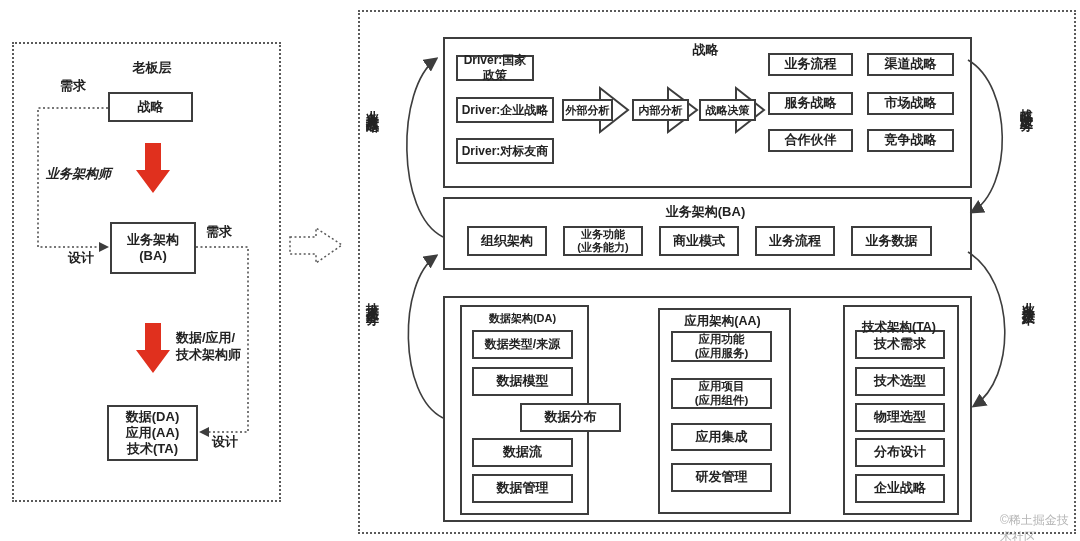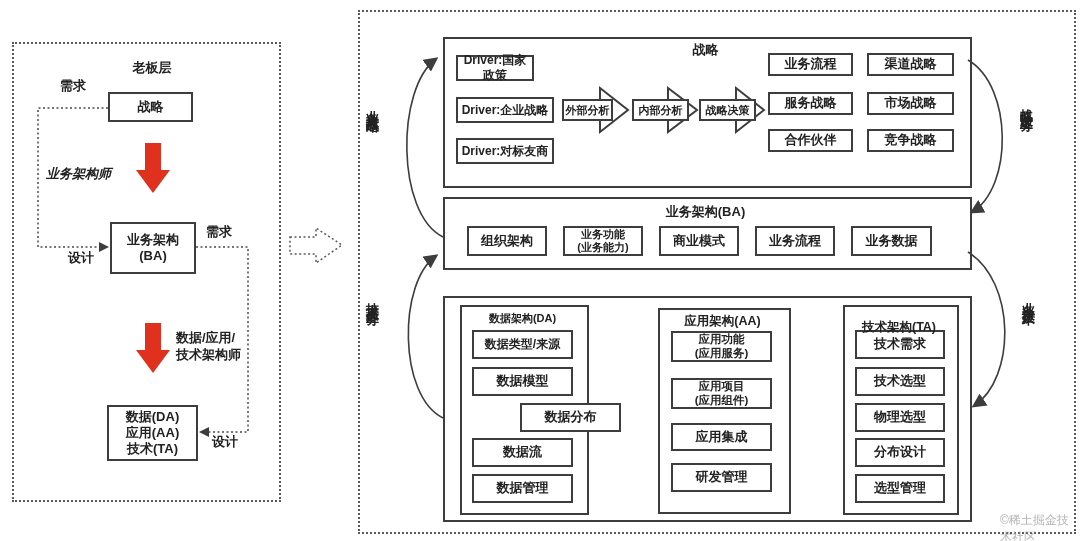--- a/index.html
+++ b/index.html
@@ -133,21 +133,21 @@
   <div class="box small" style="left:671px;top:378px;width:101px;height:31px;font-size:11.5px;">应用项目
 (应用组件)</div>
   <div class="box" style="left:671px;top:423px;width:101px;height:28px;">应用集成</div>
   <div class="box" style="left:671px;top:463px;width:101px;height:29px;">研发管理</div>
 
   <div class="title" style="left:843px;top:311px;width:112px;font-size:12.5px;margin-top:8px;">技术架构(TA)</div>
   <div class="box" style="left:855px;top:330px;width:90px;height:29px;">技术需求</div>
   <div class="box" style="left:855px;top:367px;width:90px;height:29px;">技术选型</div>
   <div class="box" style="left:855px;top:403px;width:90px;height:29px;">物理选型</div>
   <div class="box" style="left:855px;top:438px;width:90px;height:29px;">分布设计</div>
-  <div class="box" style="left:855px;top:474px;width:90px;height:29px;">选型管理</div>
+  <div class="box" style="left:855px;top:474px;width:90px;height:29px;">企业战略</div>
 
   <div class="vert" style="left:366px;top:100px;">业务支撑战略</div>
   <div class="vert" style="left:366px;top:292px;">技术支撑业务</div>
   <div class="vert" style="left:1020px;top:98px;">战略决定业务</div>
   <div class="vert" style="left:1022px;top:292px;">业务决定技术</div>
 
   <div class="watermark" style="left:1000px;top:512px;">©稀土掘金技术社区</div>
 
 </div>
 

